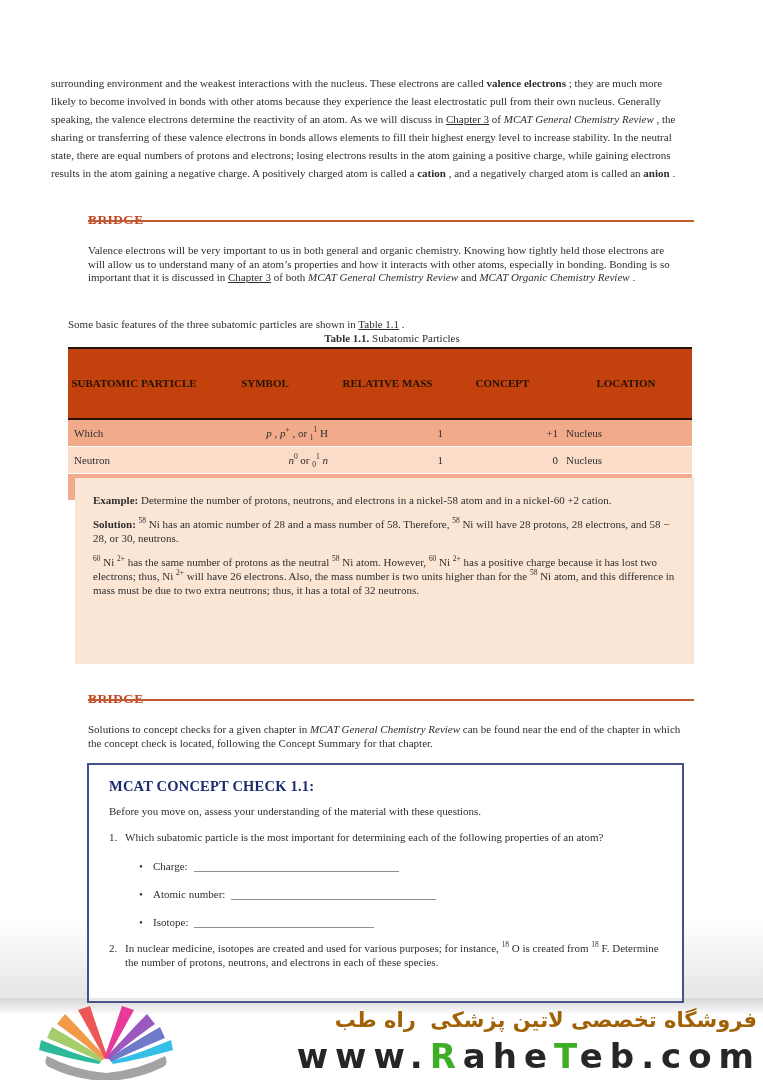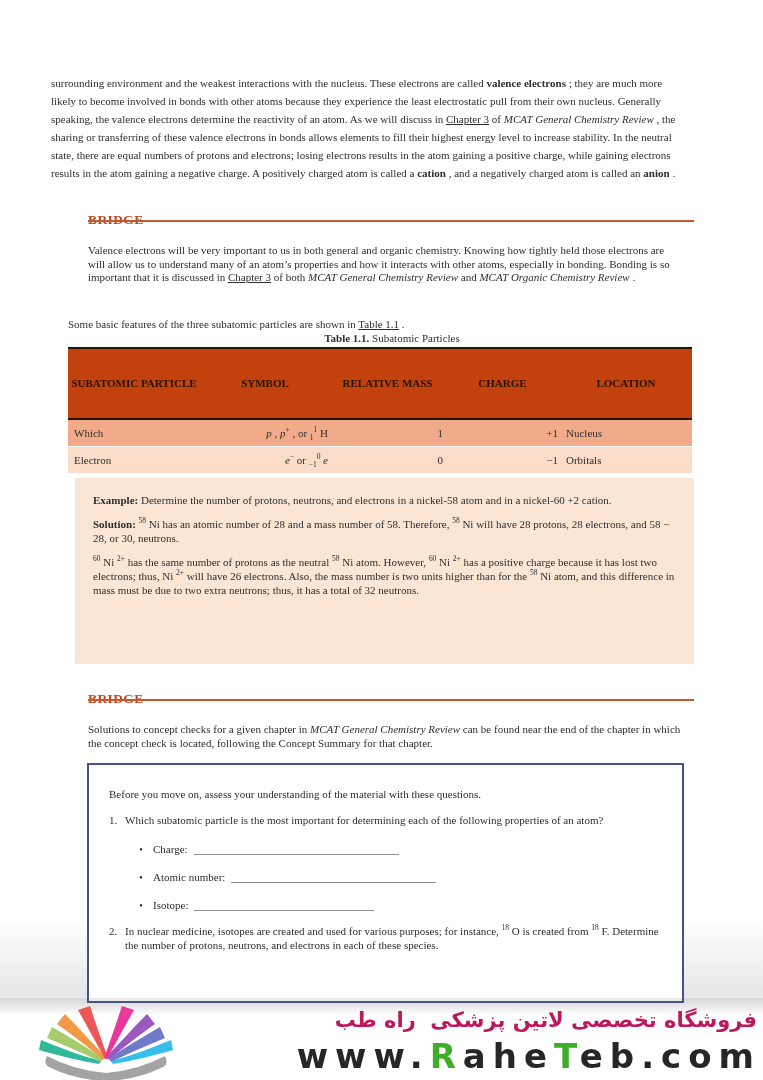--- a/index.html
+++ b/index.html
@@ -54,21 +54,21 @@
   .cc-qtext{width:535px;}
   .cc-bullets{margin:2px 0 0 30px;}
   .cc-bullet{margin-top:14px;height:14px;font-size:11px;display:flex;align-items:flex-end;}
   .cc-dot{width:14px;flex:none;}
   .cc-blank{display:inline-block;height:12px;border-bottom:1px solid #8f8f8f;margin-left:6px;}
   .cc-bullet:nth-child(1) .cc-blank{width:205px;}
   .cc-bullet:nth-child(2) .cc-blank{width:205px;}
   .cc-bullet:nth-child(3) .cc-blank{width:180px;}
 
   .footer-logo{position:absolute;left:30px;top:1004px;z-index:4;}
-  .footer-fa{position:absolute;right:6px;top:1008px;direction:rtl;z-index:4;color:#be185d;
+  .footer-fa{position:absolute;right:6px;top:1008px;direction:rtl;z-index:4;color:#a16207;
       font-family:"DejaVu Sans",sans-serif;font-weight:bold;font-size:21px;white-space:pre;}
   .footer-url{position:absolute;right:2px;top:1036px;z-index:4;color:#262626;
       font-family:"DejaVu Sans",sans-serif;font-weight:bold;font-size:34px;letter-spacing:7px;}
 </style>
 </head>
 <body>
 
 <div class="page">
 
   <p class="intro"><span>surrounding environment and the weakest interactions with the nucleus. These electrons are called </span><span class="seg-b">valence electrons</span><span> ; they are much more likely to become involved in bonds with other atoms because they experience the least electrostatic pull from their own nucleus. Generally speaking, the valence electrons determine the reactivity of an atom. As we will discuss in </span><span class="seg-u">Chapter 3</span><span> of </span><span class="seg-i">MCAT General Chemistry Review</span><span> , the sharing or transferring of these valence electrons in bonds allows elements to fill their highest energy level to increase stability. In the neutral state, there are equal numbers of protons and electrons; losing electrons results in the atom gaining a positive charge, while gaining electrons results in the atom gaining a negative charge. A positively charged atom is called a </span><span class="seg-b">cation</span><span> , and a negatively charged atom is called an </span><span class="seg-b">anion</span><span> .</span></p>
@@ -87,30 +87,37 @@
         <col style="width:130px">
         <col style="width:115px">
         <col style="width:115px">
         <col style="width:132px">
     </colgroup>
     <thead>
       <tr>
         <th>SUBATOMIC PARTICLE</th>
         <th>SYMBOL</th>
         <th>RELATIVE MASS</th>
-        <th>CHARGE</th>
+        <th>CONCEPT</th>
         <th>LOCATION</th>
       </tr>
     </thead>
     <tbody>
       <tr>
         <td class="cell-left">Which</td>
         <td class="cell-sym"><span class="seg-i">p</span><span> , </span><span class="seg-i">p</span><span class="seg-sup">+</span><span> , or </span><span class="seg-sub">1</span><span class="seg-sup">1</span><span> H</span></td>
         <td>1</td>
         <td>+1</td>
+        <td class="cell-left">Nucleus</td>
+      </tr>
+      <tr>
+        <td class="cell-left">Neutron</td>
+        <td class="cell-sym"><span class="seg-i">n</span><span class="seg-sup">0</span><span> or </span><span class="seg-sub">0</span><span class="seg-sup">1</span><span> </span><span class="seg-i">n</span></td>
+        <td>1</td>
+        <td>0</td>
         <td class="cell-left">Nucleus</td>
       </tr>
       <tr>
         <td class="cell-left">Electron</td>
         <td class="cell-sym"><span class="seg-i">e</span><span class="seg-sup">−</span><span> or </span><span class="seg-sub">−1</span><span class="seg-sup">0</span><span> </span><span class="seg-i">e</span></td>
         <td>0</td>
         <td>−1</td>
         <td class="cell-left">Orbitals</td>
       </tr>
     </tbody>
@@ -122,20 +129,21 @@
     <p><span class="seg-sup">60</span><span> Ni </span><span class="seg-sup">2+</span><span> has the same number of protons as the neutral </span><span class="seg-sup">58</span><span> Ni atom. However, </span><span class="seg-sup">60</span><span> Ni </span><span class="seg-sup">2+</span><span> has a positive charge because it has lost two electrons; thus, Ni </span><span class="seg-sup">2+</span><span> will have 26 electrons. Also, the mass number is two units higher than for the </span><span class="seg-sup">58</span><span> Ni atom, and this difference in mass must be due to two extra neutrons; thus, it has a total of 32 neutrons.</span></p>
   </div>
 
   <h2 class="bridge-head" id="bridge2-head">BRIDGE</h2>
   <div class="bridge-rule" id="bridge2-rule"></div>
   <p class="bridge-body" id="bridge2-body"><span>Solutions to concept checks for a given chapter in </span><span class="seg-i">MCAT General Chemistry Review</span><span> can be found near the end of the chapter in which the concept check is located, following the Concept Summary for that chapter.</span></p>
 
   <div class="scan-shade1"></div>
 
   <div class="concept-box">
+    <h3 class="cc-title">MCAT CONCEPT CHECK 1.1:</h3>
     <p class="cc-intro">Before you move on, assess your understanding of the material with these questions.</p>
 
     <div class="cc-q">
       <span class="cc-qnum">1.</span>
       <span class="cc-qtext">Which subatomic particle is the most important for determining each of the following properties of an atom?</span>
     </div>
 
     <div class="cc-bullets">
       <div class="cc-bullet">
         <span class="cc-dot">•</span>

